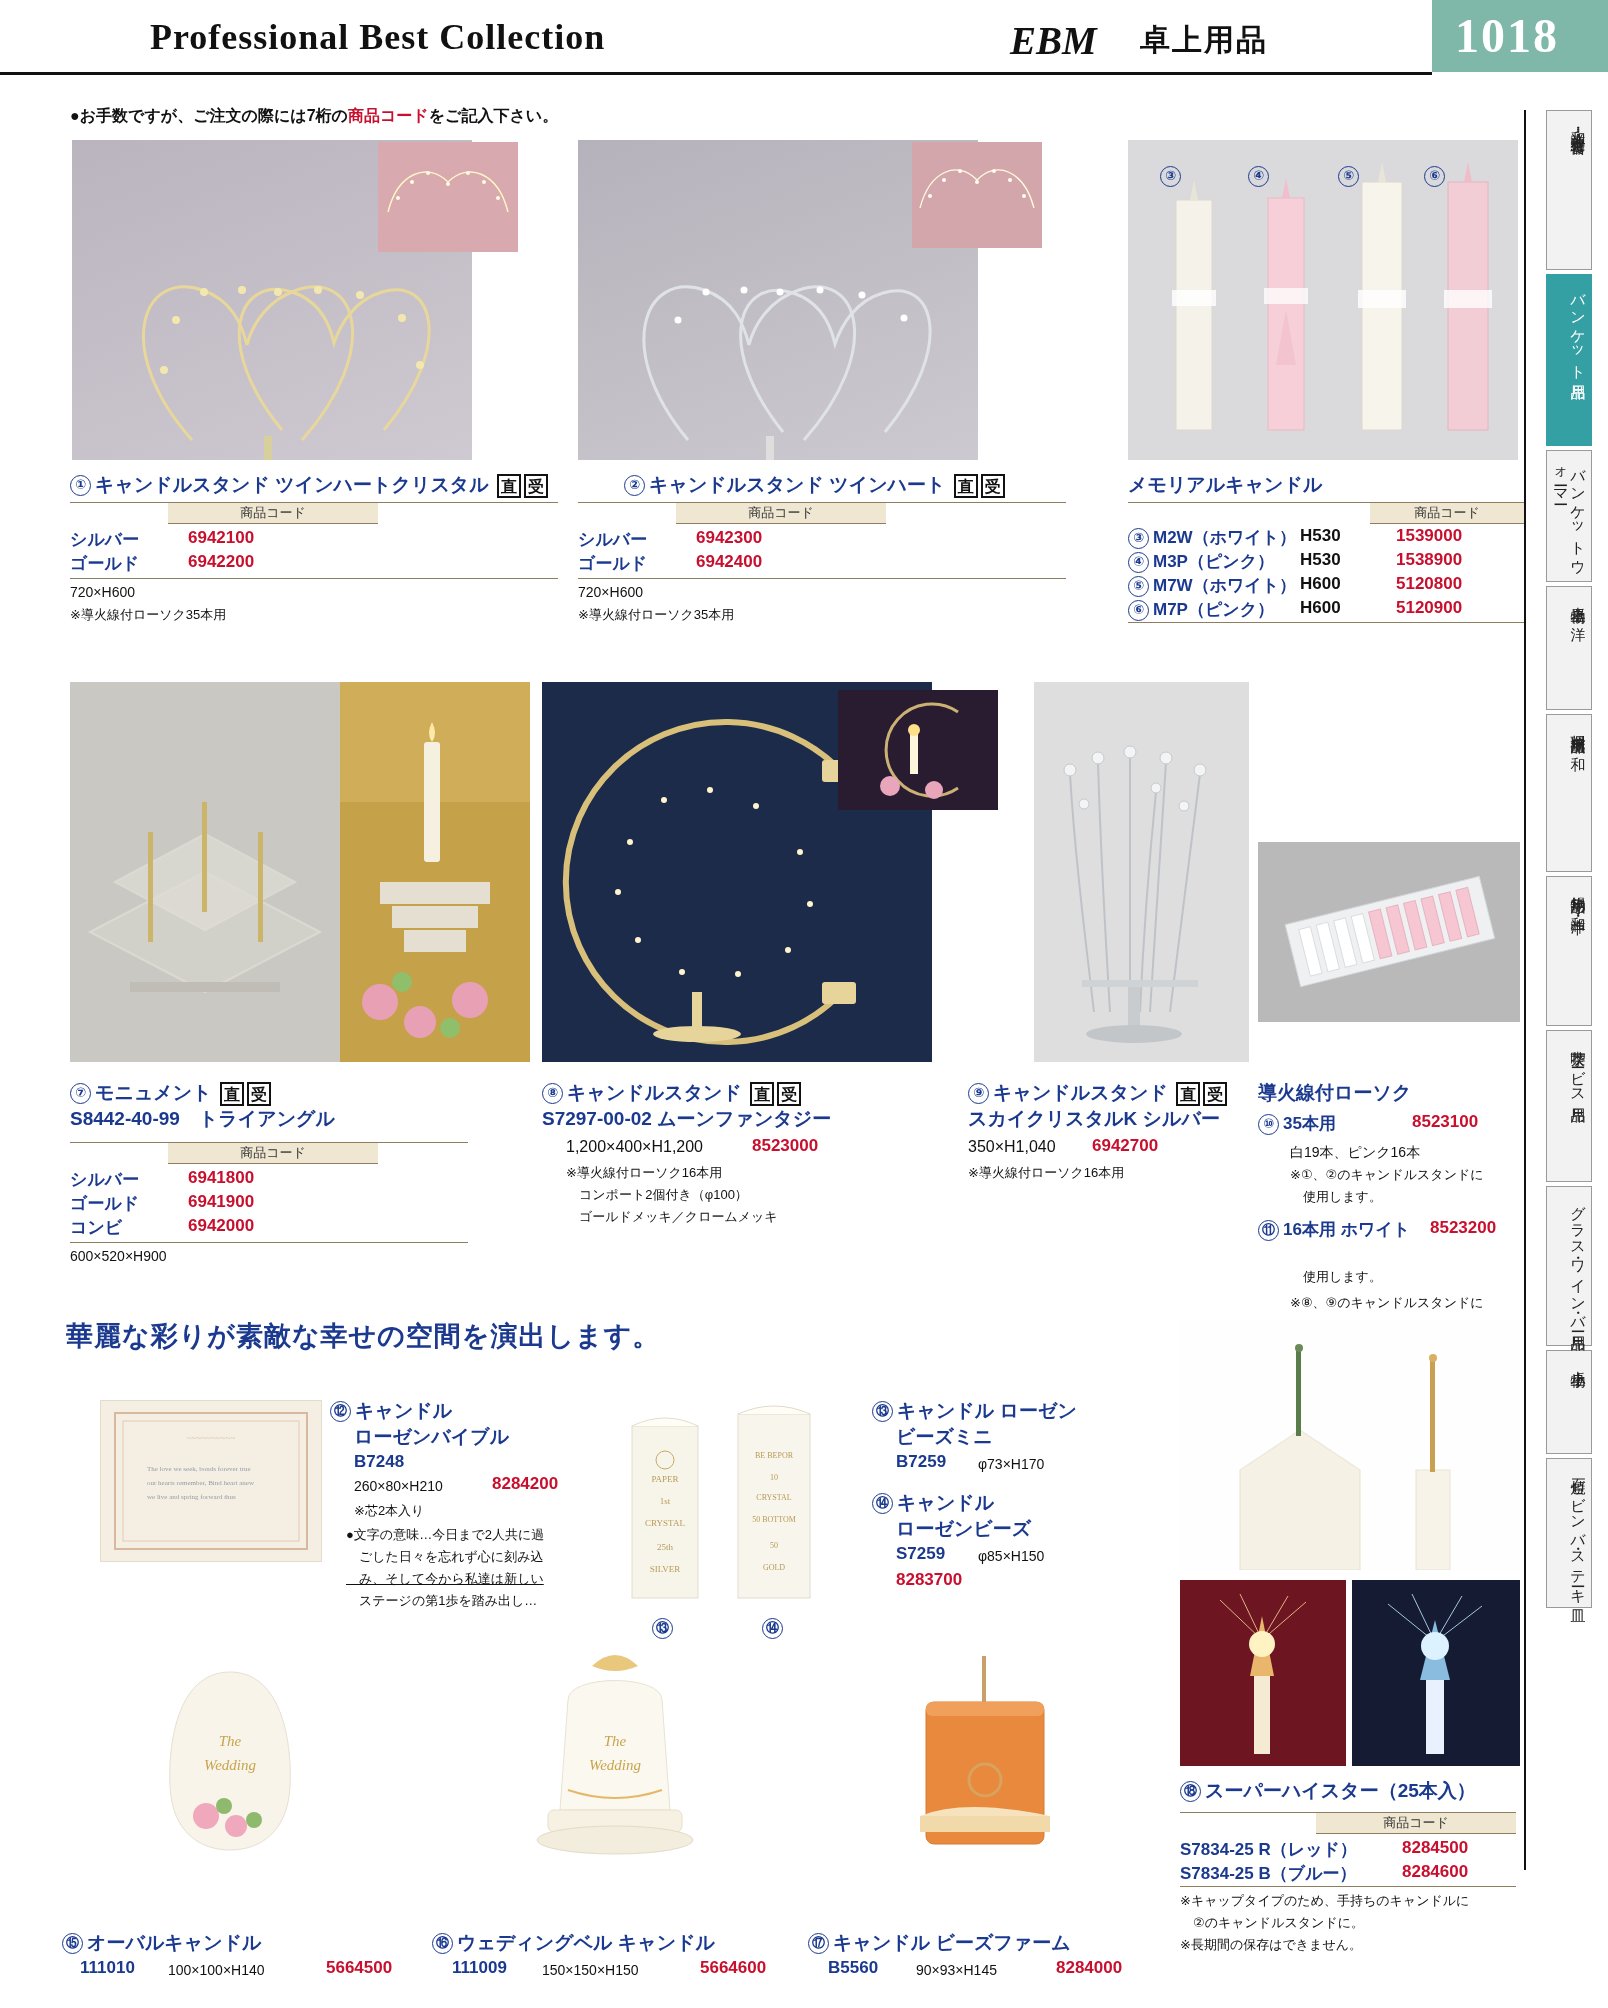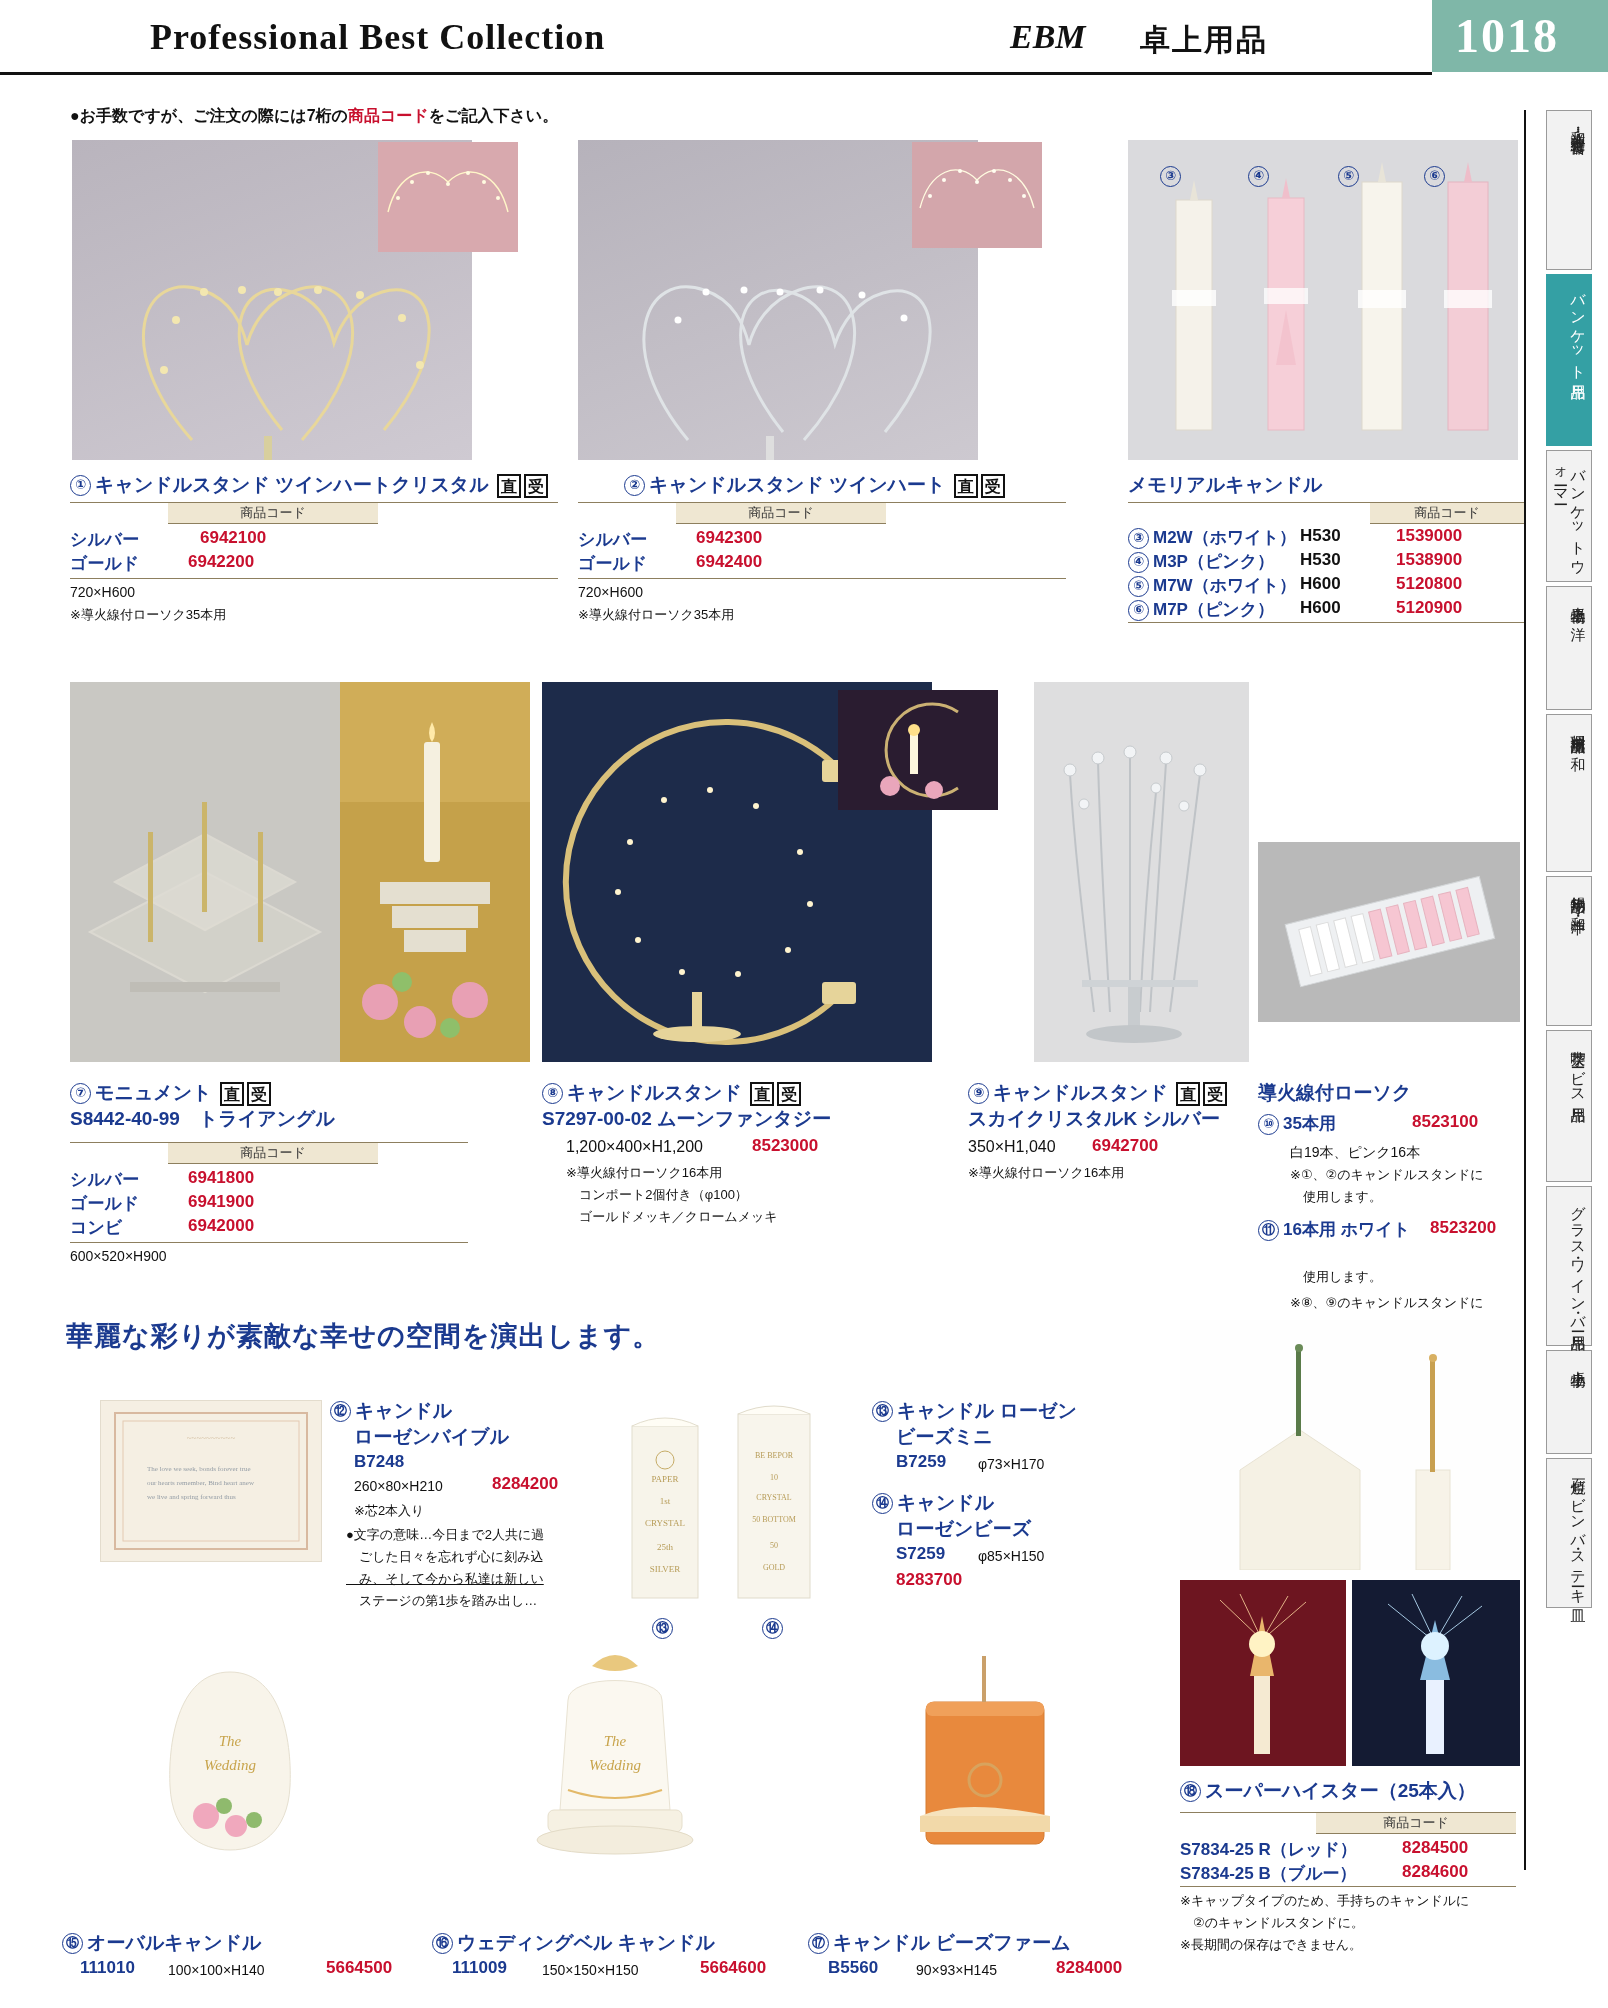--- a/index.html
+++ b/index.html
@@ -16,21 +16,21 @@
   
   .header{position:absolute;left:0;top:0;width:1608px;height:72px;}
   .hdr-title{
     position:absolute;left:150px;top:16px;
     font-family:"Liberation Serif","DejaVu Serif",serif;
     font-weight:bold;font-size:36px;letter-spacing:1px;color:#111;
   }
   .hdr-ebm{
     position:absolute;left:1010px;top:18px;
     font-family:"Liberation Serif","DejaVu Serif",serif;
-    font-style:italic;font-weight:bold;font-size:34px;color:#111;
+    font-style:italic;font-weight:bold;font-size:39px;color:#111;
   }
   .hdr-cat{
     position:absolute;left:1140px;top:20px;
     font-size:30px;font-weight:bold;color:#111;letter-spacing:2px;
   }
   .hdr-pagebox{
     position:absolute;left:1432px;top:0;width:176px;height:72px;
     background:#7fb7a8;
   }
   .hdr-pagenum{
@@ -229,21 +229,21 @@
   <div style="position:absolute;left:1424px;top:166px;"><span class="num">⑥</span></div>
 
   <div class="ttl" style="left:70px;top:472px;">
     <span class="num">①</span><span>キャンドルスタンド ツインハートクリスタル</span>
     <span class="badge">直</span><span class="badge">受</span>
   </div>
   <div class="codehdr" style="left:168px;top:502px;width:210px;">商品コード</div>
   <div class="hr" style="left:70px;top:502px;width:98px;"></div>
   <div class="hr" style="left:378px;top:502px;width:180px;"></div>
   <div class="row" style="left:70px;top:528px;">シルバー</div>
-  <div class="row code redcode" style="left:200px;top:528px;color:#c8102e;">6942100</div>
+  <div class="row code redcode" style="left:188px;top:528px;color:#c8102e;">6942100</div>
   <div class="row" style="left:70px;top:552px;">ゴールド</div>
   <div class="row redcode" style="left:188px;top:552px;color:#c8102e;">6942200</div>
   <div class="hr" style="left:70px;top:578px;width:488px;"></div>
   <div class="sz" style="left:70px;top:584px;">720×H600</div>
   <div class="note" style="left:70px;top:606px;">※導火線付ローソク35本用</div>
 
   <div class="ttl" style="left:578px;top:472px;margin-left:46px;">
     <span class="num">②</span><span>キャンドルスタンド ツインハート</span>
     <span class="badge">直</span><span class="badge">受</span>
   </div>

